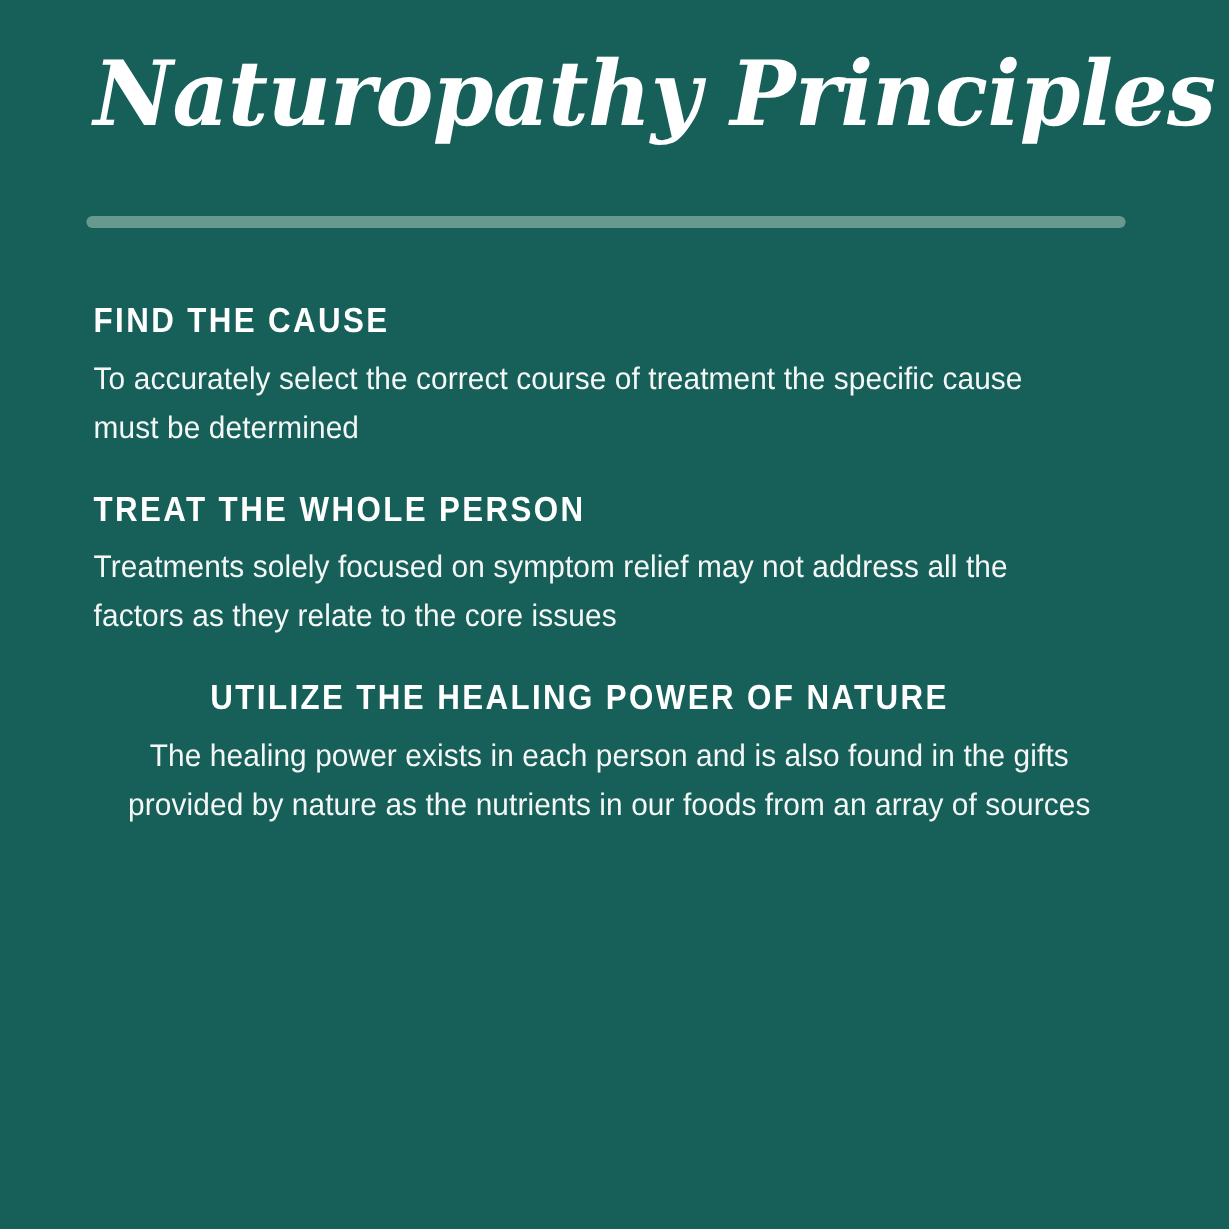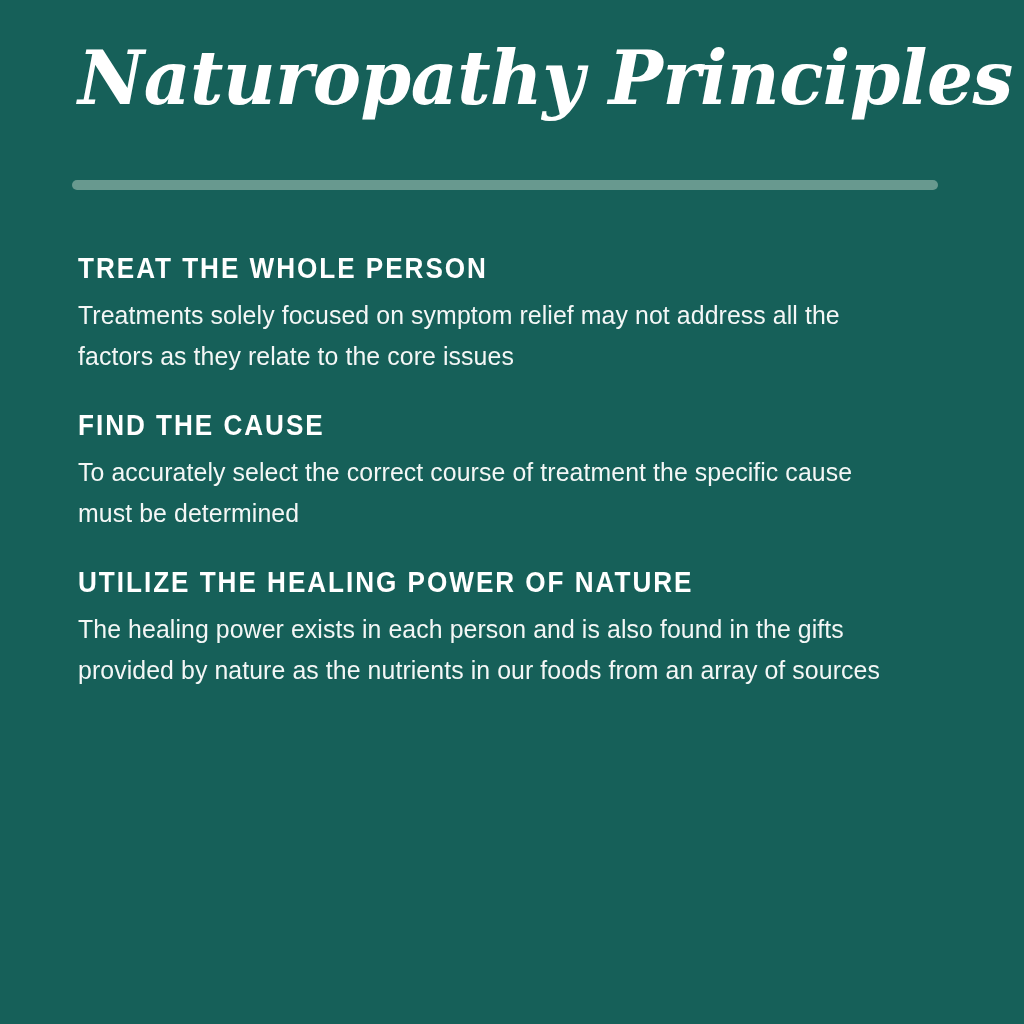--- a/index.html
+++ b/index.html
@@ -66,20 +66,21 @@
     position: absolute;
     left: 78px;
     top: 254px;
     width: 900px;
   }
   .principle {
     margin: 0 0 34px 0;
   }
   .principle:last-child {
     margin-bottom: 0;
+    text-align: center;
   }
   .principle-heading {
     margin: 0 0 12px 0;
     font-family: "Liberation Sans", "DejaVu Sans", sans-serif;
     font-weight: 700;
     font-size: 29px;
     line-height: 1.0;
     letter-spacing: 2.2px;
     color: #ffffff;
     text-transform: uppercase;
@@ -113,32 +114,32 @@
     <h1 class="poster-title">Naturopathy Principles</h1>
   </div>
 
   <div class="divider-wrap">
     <div class="divider-bar"></div>
   </div>
 
   <div class="principles">
 
     <section class="principle">
+      <h2 class="principle-heading">FIND THE CAUSE</h2>
+      <p class="principle-body">
+        <span class="line">To accurately select the correct course of treatment the specific cause</span>
+        <span class="line">must be determined</span>
+      </p>
+    </section>
+
+    <section class="principle">
       <h2 class="principle-heading">TREAT THE WHOLE PERSON</h2>
       <p class="principle-body">
         <span class="line">Treatments solely focused on symptom relief may not address all the</span>
         <span class="line">factors as they relate to the core issues</span>
-      </p>
-    </section>
-
-    <section class="principle">
-      <h2 class="principle-heading">FIND THE CAUSE</h2>
-      <p class="principle-body">
-        <span class="line">To accurately select the correct course of treatment the specific cause</span>
-        <span class="line">must be determined</span>
       </p>
     </section>
 
 
     <section class="principle">
       <h2 class="principle-heading">UTILIZE THE HEALING POWER OF NATURE</h2>
       <p class="principle-body">
         <span class="line">The healing power exists in each person and is also found in the gifts</span>
         <span class="line">provided by nature as the nutrients in our foods from an array of sources</span>
       </p>

